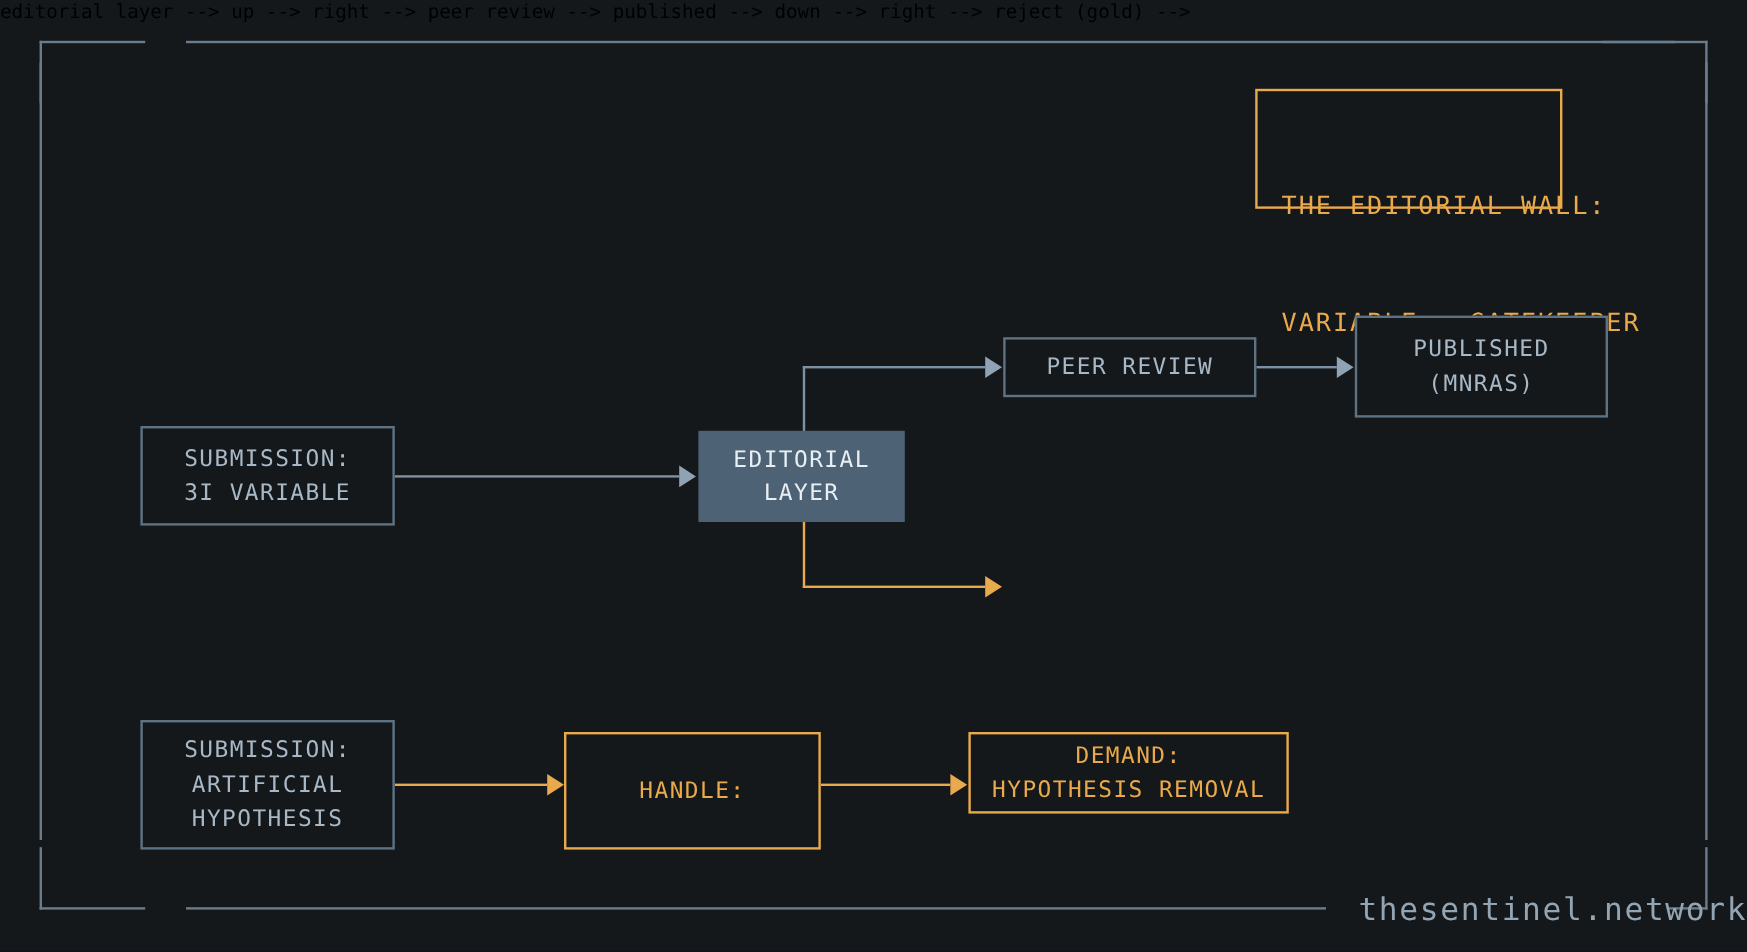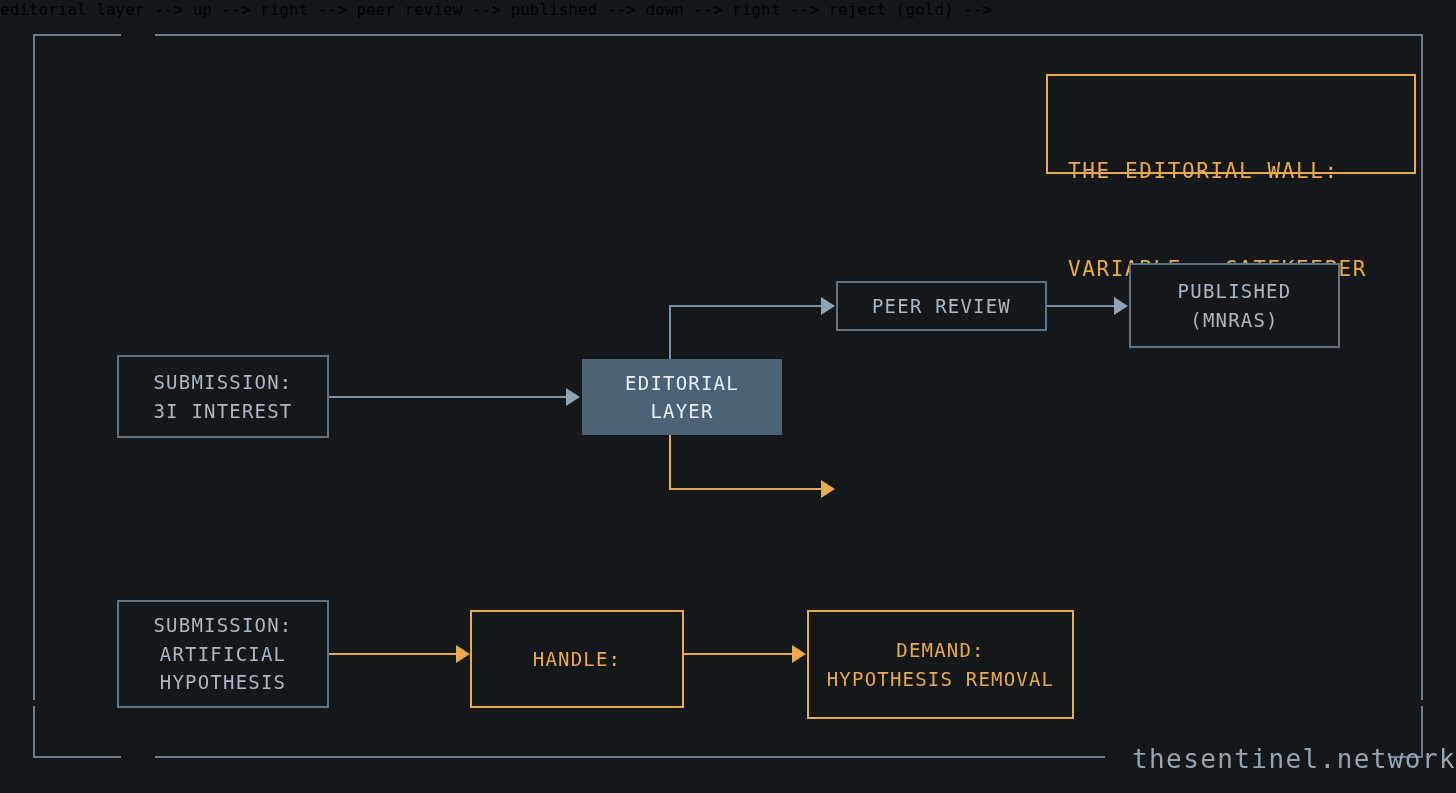--- a/index.html
+++ b/index.html
@@ -127,21 +127,21 @@
   
   <div class="frame-seg frame-v" style="left:33px; top:706px; height:52px;"></div>
   <div class="frame-seg frame-h" style="left:33px; top:756px; width:88px;"></div>
   
   <div class="frame-seg frame-h" style="left:155px; top:756px; width:950px;"></div>
   
   <div class="frame-seg frame-v" style="left:1421px; top:706px; height:52px;"></div>
   <div class="frame-seg frame-h" style="left:1390px; top:756px; width:33px;"></div>
 
   
-  <div class="callout" style="left:1046px; top:74px; width:370px; height:100px;">
+  <div class="callout" style="left:1046px; top:74px; width:256px; height:100px;">
     <div>THE EDITORIAL WALL:</div>
     <div>VARIABLE = GATEKEEPER</div>
   </div>
 
   
     editorial layer --&gt;
   <div class="line h blue" style="left:328px; top:396px; width:238px;"></div>
   <div class="arrow blue" style="left:566px; top:388px;"></div>
 
     up  --&gt;  right  --&gt; peer review --&gt;
@@ -161,24 +161,24 @@
   
   <div class="line h gold" style="left:328px; top:653px; width:128px;"></div>
   <div class="arrow gold" style="left:456px; top:645px;"></div>
 
   <div class="line h gold" style="left:684px; top:653px; width:108px;"></div>
   <div class="arrow gold" style="left:792px; top:645px;"></div>
 
   
   <div class="node blue-outline" style="left:117px; top:355px; width:212px; height:83px; flex-direction:column;">
     <span>SUBMISSION:</span>
-    <span>3I INTEREST</span>
-  </div>
-
-  <div class="node filled" style="left:582px; top:359px; width:200px; height:76px; flex-direction:column;">
+    <span>3I VARIABLE</span>
+  </div>
+
+  <div class="node filled" style="left:582px; top:359px; width:172px; height:76px; flex-direction:column;">
     <span>EDITORIAL</span>
     <span>LAYER</span>
   </div>
 
   <div class="node blue-outline" style="left:1129px; top:263px; width:211px; height:85px; flex-direction:column;">
     <span>PUBLISHED</span>
     <span>(MNRAS)</span>
   </div>
 
   <div class="node blue-outline" style="left:836px; top:281px; width:211px; height:50px;">
@@ -190,21 +190,21 @@
   <div class="node blue-outline" style="left:117px; top:600px; width:212px; height:108px; flex-direction:column;">
     <span>SUBMISSION:</span>
     <span>ARTIFICIAL</span>
     <span>HYPOTHESIS</span>
   </div>
 
   <div class="node gold-outline" style="left:470px; top:610px; width:214px; height:98px; flex-direction:column;">
     <span>HANDLE:</span>
   </div>
 
-  <div class="node gold-outline" style="left:807px; top:610px; width:267px; height:109px; flex-direction:column;">
+  <div class="node gold-outline" style="left:807px; top:610px; width:267px; height:68px; flex-direction:column;">
     <span>DEMAND:</span>
     <span>HYPOTHESIS REMOVAL</span>
   </div>
 
   
   <div class="footer-text" style="left:1132px; top:744px;">thesentinel.network</div>
 
 </div>
 
 </body></html>

